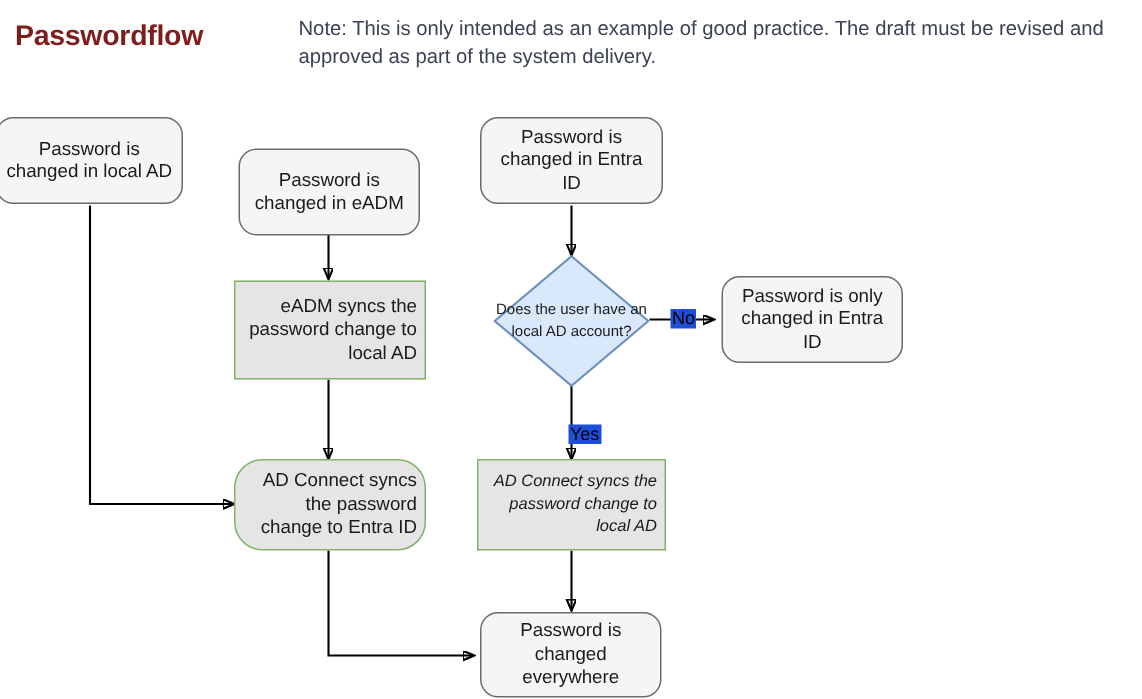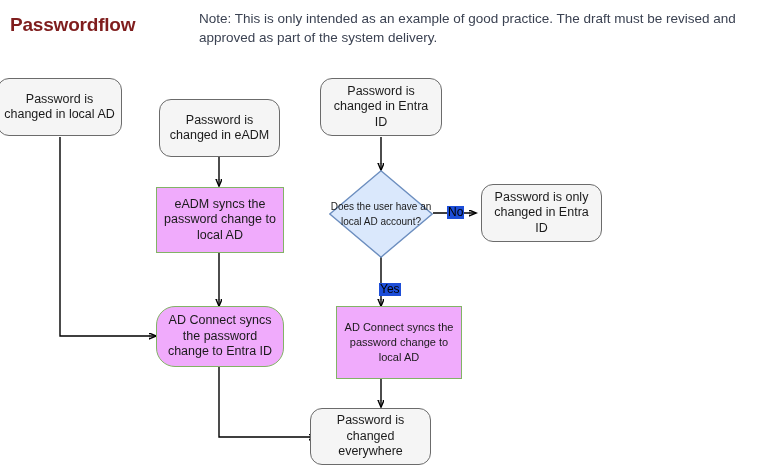--- a/index.html
+++ b/index.html
@@ -56,23 +56,24 @@
     line-height: 15.5px;
     color: #1a1a1a;
     padding: 2px 5px;
   }
   .term {
     background: #f5f5f5;
     border: 1px solid #6b6b6b;
     border-radius: 12px;
   }
   .proc {
-    background: #f0abfc;
+    background: #e5e5e5;
     border: 1px solid #82b366;
     border-radius: 0;
+    text-align: right;
   }
   .proc.small { font-size: 11px; line-height: 15px; }
 
   .diamond-wrap {
     position: absolute;
   }
   .diamond-shape {
     position: absolute;
     left: 0; top: 0;
     width: 100%;
@@ -170,25 +171,25 @@
   </div>
 
   <div class="node term" style="left:481px; top:184px; width:121px; height:58px;">
     <span>Password is only changed in Entra ID</span>
   </div>
 
   <div class="node proc" style="left:156px; top:306px; width:128px; height:61px;border-radius:19px;">
     <span>AD Connect syncs the password change to Entra ID</span>
   </div>
 
-  <div class="node proc small" style="left:336px; top:306px; width:126px; height:73px;">
+  <div class="node proc small" style="left:318px; top:306px; width:126px; height:61px;font-style:italic;">
     <span>AD Connect syncs the password change to local AD</span>
   </div>
 
-  <div class="node term" style="left:310px; top:408px; width:121px; height:57px;">
+  <div class="node term" style="left:320px; top:408px; width:121px; height:57px;">
     <span>Password is changed everywhere</span>
   </div>
 
   <div class="edge-label" style="left:447px; top:206px;">No</div>
 
   <div class="edge-label" style="left:367px; top:283px;margin-left:12px;">Yes</div>
 
 </div>
 
 </body></html>

